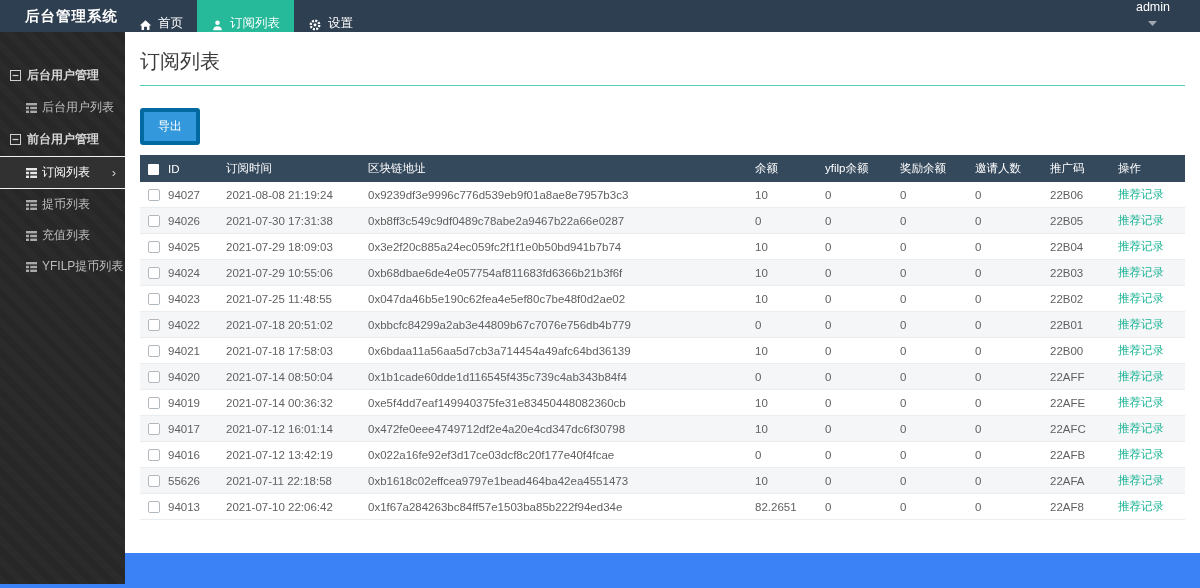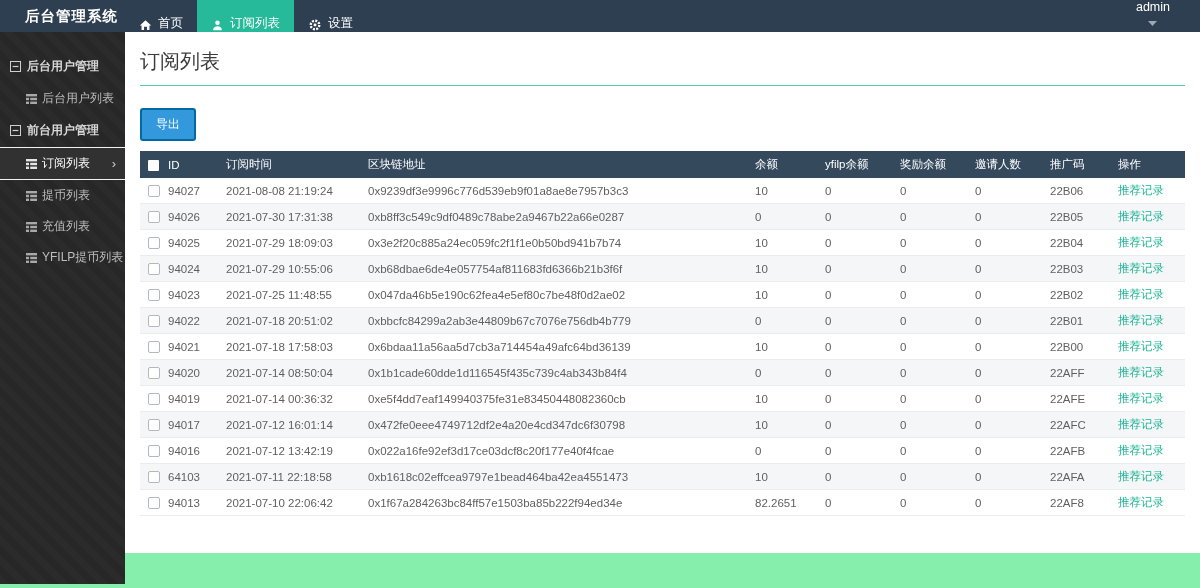--- a/index.html
+++ b/index.html
@@ -1,21 +1,21 @@
 <!DOCTYPE html>
 <html><head>
 <meta charset="utf-8">
 <style>
   * { box-sizing: border-box; }
   html,body { margin:0; padding:0; }
   body {
     font-family: "Liberation Sans", "DejaVu Sans", sans-serif;
     background:#f2f3f4;
   }
-  .page { position:relative; width:1200px; height:588px; background:#86efac; overflow:hidden; }
+  .page { position:relative; width:1200px; height:588px; background:#3b82f6; overflow:hidden; }
 
   
   .navbar {
     position:absolute; top:0; left:0; right:0; height:32px;
     background:#2e3f51; display:flex; align-items:stretch; z-index:3;
   }
   .brand {
     width:125px; flex:0 0 125px; color:#fff; font-weight:700; font-size:14.5px;
     line-height:32px; padding-left:25px; letter-spacing:1px; white-space:nowrap;
   }
@@ -29,21 +29,21 @@
   .nav-user {
     margin-left:auto; display:flex; align-items:center; gap:7px;
     padding-right:30px; color:#fff; font-size:12.5px; cursor:pointer;flex-direction:column;
   }
 
   
   .sidebar {
     position:absolute; left:0; top:32px; width:125px; height:552px;
     background:#272727;
     background-image:repeating-linear-gradient(45deg, rgba(255,255,255,.018) 0 7px, rgba(0,0,0,0) 7px 14px);
-    padding-top:18px; z-index:2;
+    padding-top:27px; z-index:2;
   }
   .side-title {
     display:flex; align-items:center; gap:6px; padding:8px 8px 8px 10px;
     color:#d8d8d8; font-size:12px; font-weight:700; cursor:pointer; white-space:nowrap;
   }
   .side-item {
     display:flex; align-items:center; gap:5px; padding:7px 6px 7px 26px;
     color:#bdbdbd; font-size:12px; text-decoration:none; cursor:pointer;
     position:relative; white-space:nowrap;
   }
@@ -61,21 +61,21 @@
   
   .main {
     position:absolute; left:125px; top:32px; width:1075px; height:521px;
     background:#fff; padding:14px 15px 0 15px; overflow:hidden;
   }
   .page-title {
     margin:2px 0 0 0; font-size:20px; font-weight:400; color:#3c3c3c;
     padding-bottom:10px; border-bottom:1px solid #56cdb6;
   }
   .export-btn {
-    margin-top:22px; background:#3398dc; border:2px solid #0369a1; color:#fff;
+    margin-top:22px; background:#3398dc; border:4px solid #0369a1; color:#fff;
     font-size:12px; padding:6px 14px; border-radius:3px; cursor:pointer;
     font-family:inherit;
   }
 
   
   table.data-table { width:100%; border-collapse:collapse; margin-top:10px; table-layout:fixed; }
   .data-table thead th {
     background:#35495d; color:#fff; font-weight:400; font-size:11.5px;
     text-align:left; padding:6px 8px; white-space:nowrap; overflow:hidden;
   }
@@ -399,21 +399,21 @@
     <td>0</td>
     <td>0</td>
     <td>0</td>
     <td>0</td>
     <td>22AFB</td>
     <td><a href="#" class="action-link">推荐记录</a></td>
   </tr>
 
   <tr>
     <td class="col-check"><input type="checkbox" class="row-check" style=""></td>
-    <td>64103</td>
+    <td>55626</td>
     <td>2021-07-11 22:18:58</td>
     <td>0xb1618c02effcea9797e1bead464ba42ea4551473</td>
     <td>10</td>
     <td>0</td>
     <td>0</td>
     <td>0</td>
     <td>22AFA</td>
     <td><a href="#" class="action-link">推荐记录</a></td>
   </tr>
 

